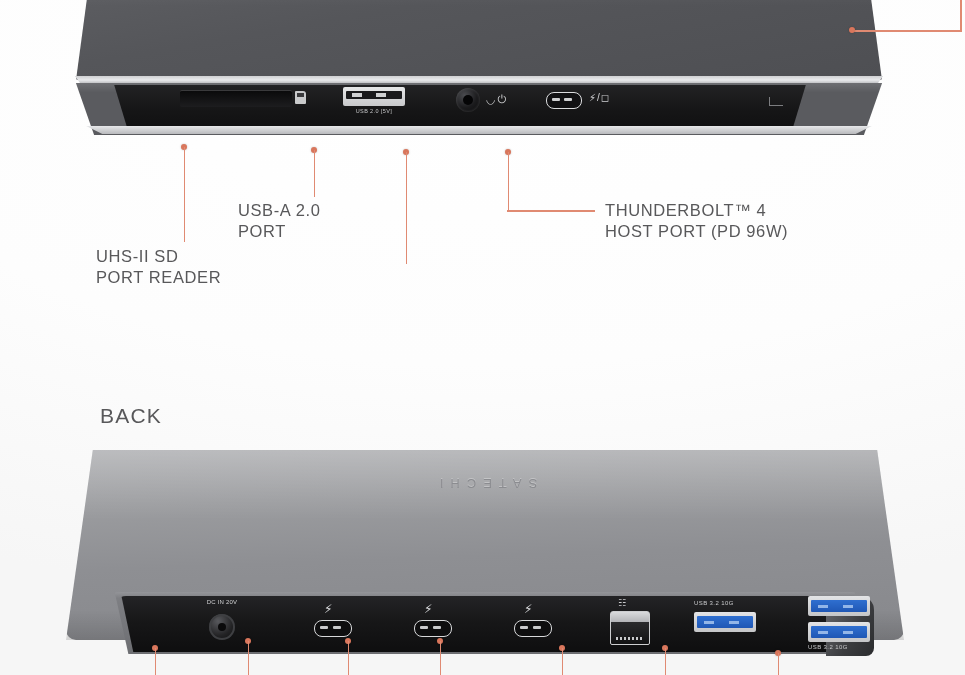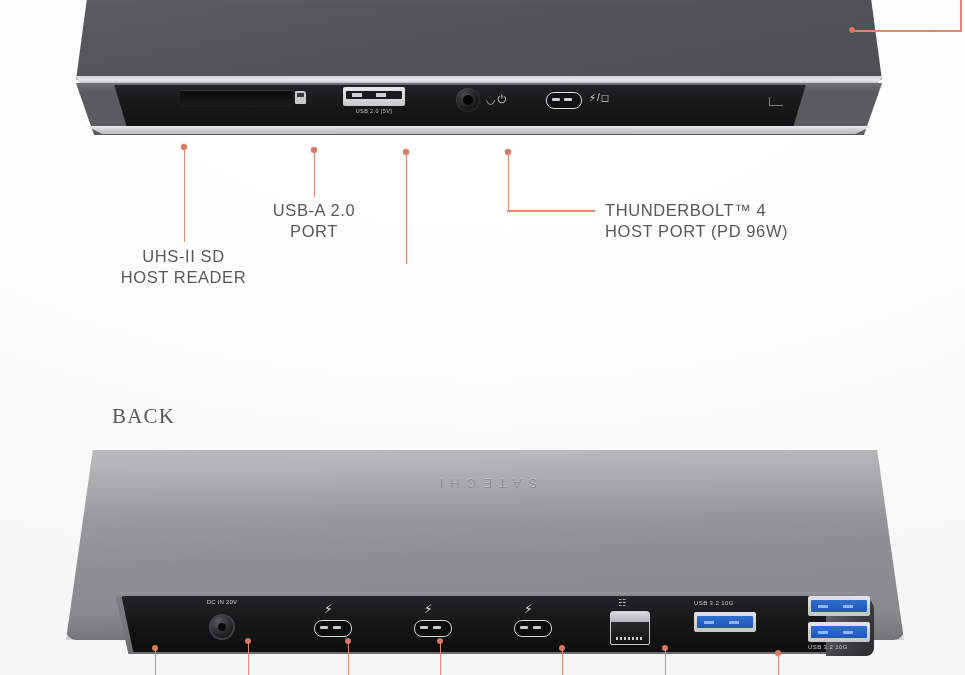--- a/index.html
+++ b/index.html
@@ -10,21 +10,21 @@
       radial-gradient(120% 80% at 50% 10%, #ffffff 0%, #fdfdfd 55%, #f6f6f6 100%);}
 
   
   .lead{position:absolute;background:#e08a72;}
   .lead-v{width:1.6px;}
   .lead-h{height:1.6px;}
   .dot{position:absolute;width:6px;height:6px;border-radius:50%;
        background:#d9765c;box-shadow:0 0 2px rgba(0,0,0,.25);}
   .label{position:absolute;color:#58585a;font-size:16.5px;line-height:21px;
          letter-spacing:.6px;white-space:pre-line;}
-  .label.ctr{text-align:center;}
+  .label.ctr{}
 
   
   .front{position:absolute;left:62px;top:-40px;width:832px;height:220px;}
   .front .topface{position:absolute;left:14px;top:0;width:806px;height:120px;
       background:linear-gradient(170deg,#5f6064 0%,#55565a 40%,#4e4f53 100%);
       border-radius:14px 14px 2px 2px;
       clip-path:polygon(2% 0%, 98% 0%, 100% 100%, 0% 100%);}
   .front .topface:after{content:"";position:absolute;left:0;right:0;top:0;height:46px;
       background:linear-gradient(180deg,rgba(255,255,255,.10),rgba(255,255,255,0));
       border-radius:14px 14px 0 0;}
@@ -68,22 +68,22 @@
   .tbport{position:absolute;left:484px;top:132px;width:34px;height:15px;
       border:1.6px solid #dcdddf;border-radius:8px;background:#111113;}
   .tbport:after{content:"";position:absolute;left:5px;top:5px;width:8px;height:3px;
       background:#cfd0d2;border-radius:1px;box-shadow:12px 0 0 #cfd0d2;}
   .tbic{position:absolute;left:527px;top:132px;color:#cfd0d2;font-size:10px;
       letter-spacing:1px;}
   .rglyph{position:absolute;left:707px;top:137px;width:13px;height:8px;
       border-left:1.6px solid #7c7d80;border-bottom:1.6px solid #7c7d80;}
 
   
-  .backhead{position:absolute;left:112px;top:404px;color:#58585a;
-      font-size:21px;letter-spacing:1.2px;font-family:Liberation Serif, serif;}
+  .backhead{position:absolute;left:100px;top:404px;color:#58585a;
+      font-size:21px;letter-spacing:1.2px;}
 
   
   .back{position:absolute;left:66px;top:450px;width:838px;height:225px;}
   .back .body{position:absolute;left:0;top:0;width:838px;height:190px;
       background:linear-gradient(178deg,#a9aaad 0%,#9b9c9f 26%,#8e8f93 55%,#87888c 100%);
       border-radius:26px 26px 10px 10px;
       clip-path:polygon(3.2% 0%, 96.8% 0%, 100% 100%, 0% 100%);}
   .back .body:before{content:"";position:absolute;left:0;right:0;top:0;height:70px;
       background:linear-gradient(180deg,rgba(255,255,255,.22),rgba(255,255,255,0));
       border-radius:26px 26px 0 0;}
@@ -158,21 +158,21 @@
     <div class="rglyph"></div>
   </div>
 
   <div class="lead lead-h" style="left:852px;top:30px;width:110px;"></div>
   <div class="lead lead-v" style="left:960px;top:-10px;height:41px;"></div>
   <div class="dot" style="left:849px;top:27px;"></div>
 
   <div class="dot" style="left:181px;top:144px;"></div>
   <div class="lead lead-v" style="left:183.5px;top:147px;height:95px;"></div>
   <div class="label ctr" style="left:96px;top:246px;width:175px;">UHS-II SD
-HOST READER</div>
+PORT READER</div>
 
   <div class="dot" style="left:311px;top:147px;"></div>
   <div class="lead lead-v" style="left:313.5px;top:150px;height:47px;"></div>
   <div class="label ctr" style="left:238px;top:200px;width:152px;">USB-A 2.0
 PORT</div>
 
   <div class="dot" style="left:403px;top:149px;"></div>
   <div class="lead lead-v" style="left:405.5px;top:152px;height:112px;"></div>
 
   <div class="dot" style="left:505px;top:149px;"></div>

